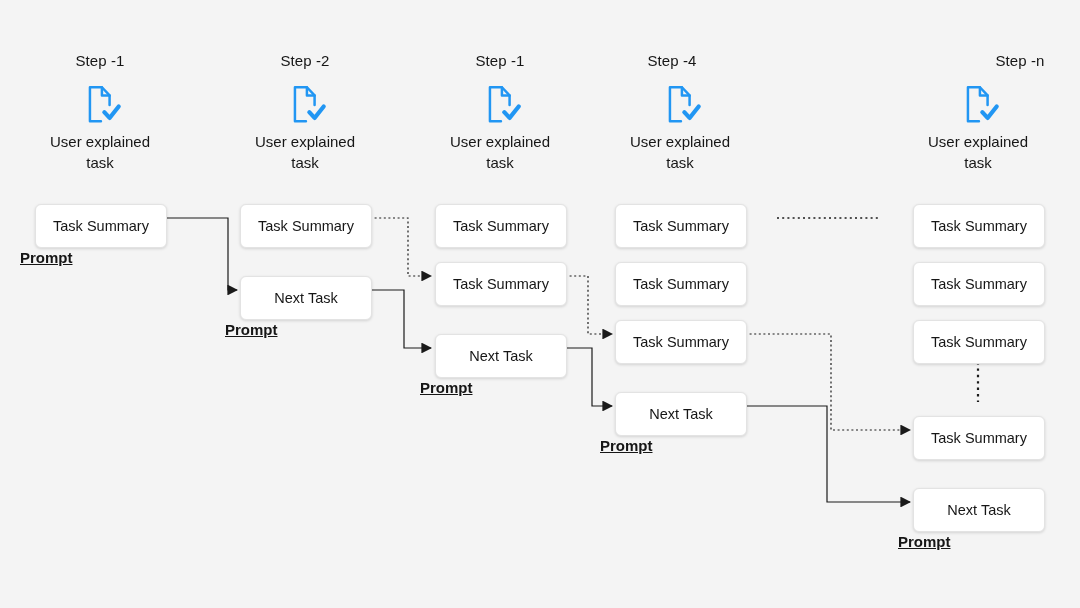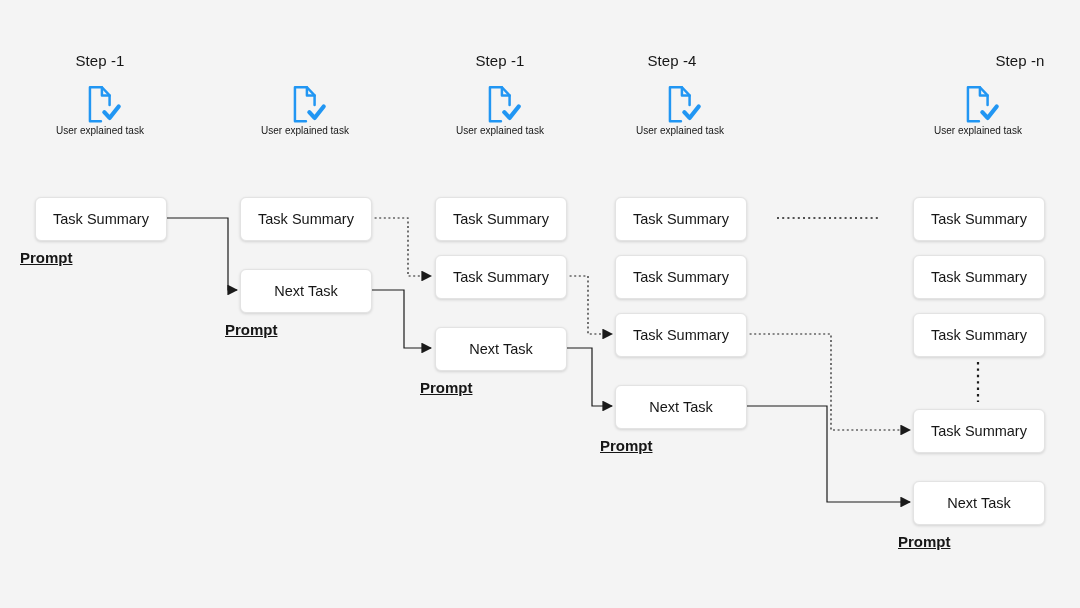--- a/index.html
+++ b/index.html
@@ -25,39 +25,40 @@
     letter-spacing: .1px;
   }
   .doc-icon {
     position: absolute;
     top: 82px;
     width: 46px;
     height: 46px;
   }
   .subtitle {
     position: absolute;
-    top: 124px;
+    top: 131px;
     width: 130px;
     text-align: center;
-    font-size: 10px;
+    font-size: 15px;
     line-height: 1.4;
   }
   .node {
     position: absolute;
     width: 130px;
     height: 42px;
     background: #ffffff;
     border: 1px solid #e3e3e3;
     border-radius: 6px;
     box-shadow: 0 1px 3px rgba(0,0,0,.14);
     display: flex;
     align-items: center;
     justify-content: center;
     font-size: 14.5px;
     z-index: 2;
+    margin-top: 7px;
   }
   .prompt {
     position: absolute;
     width: 160px;
     font-size: 15px;
     font-weight: 700;
     text-decoration: underline;
   }
   svg.wires {
     position: absolute;
@@ -101,20 +102,21 @@
   </svg>
 
   <div class="step-title" style="left:20px">Step -1</div>
   <svg class="doc-icon" style="left:77px">
       <use href="#docCheck"></use>
     </svg>
   <div class="subtitle" style="left:35px">User explained task</div>
   <div class="node" style="left:35px;top:197px">Task Summary</div>
   <div class="prompt" style="left:20px;top:249px">Prompt</div>
 
+  <div class="step-title" style="left:225px">Step -2</div>
   <svg class="doc-icon" style="left:282px">
       <use href="#docCheck"></use>
     </svg>
   <div class="subtitle" style="left:240px">User explained task</div>
   <div class="node" style="left:240px;top:197px">Task Summary</div>
   <div class="node" style="left:240px;top:269px">Next Task</div>
   <div class="prompt" style="left:225px;top:321px">Prompt</div>
 
   <div class="step-title" style="left:420px">Step -1</div>
   <svg class="doc-icon" style="left:477px">

